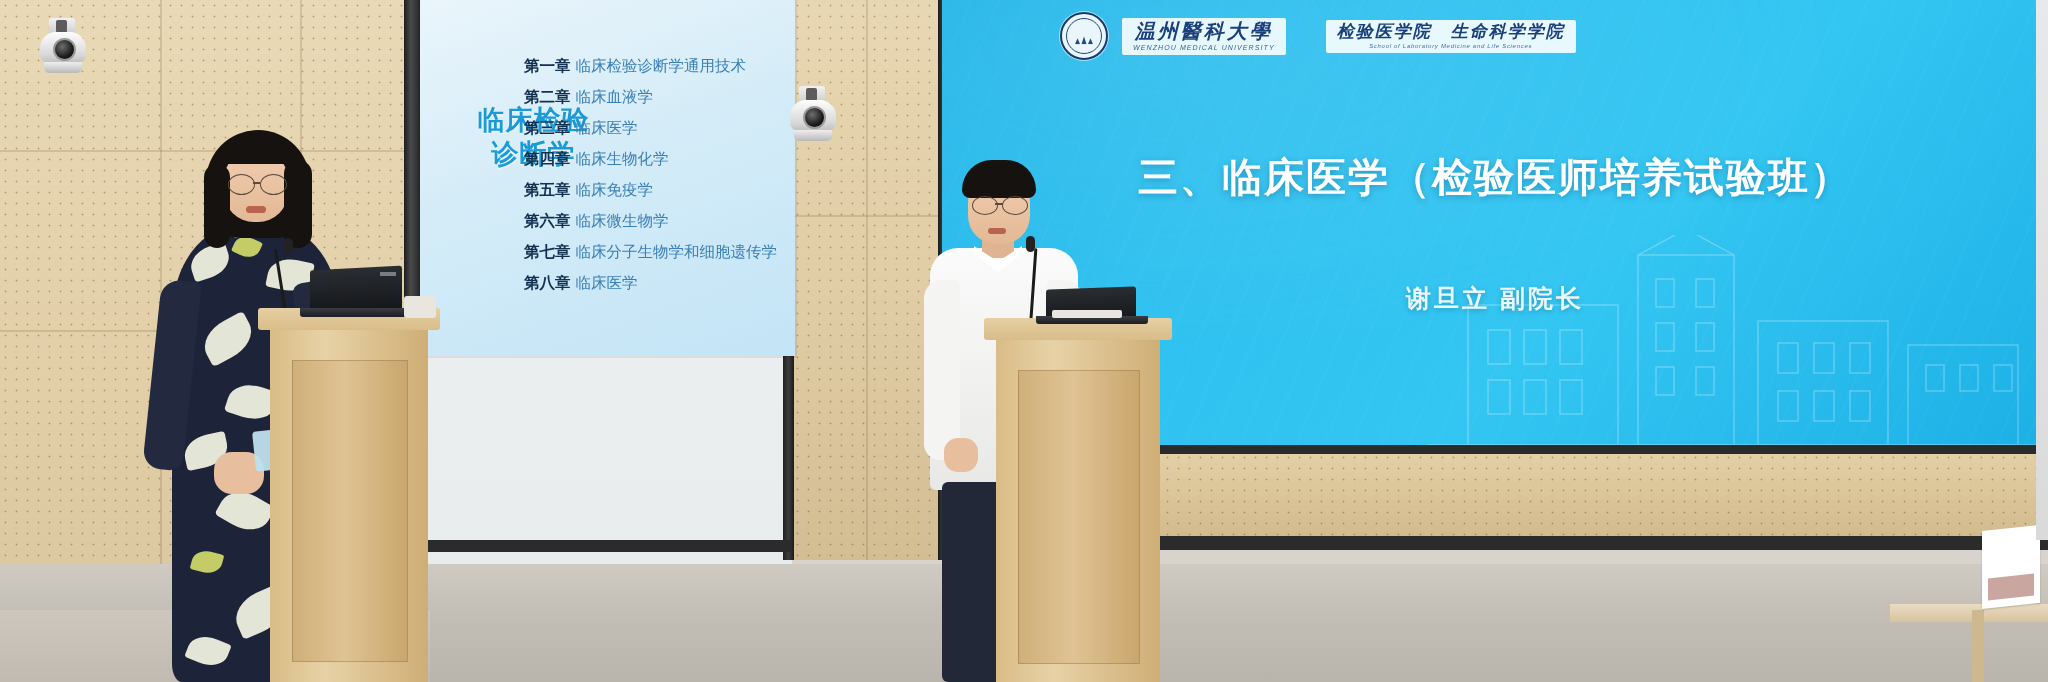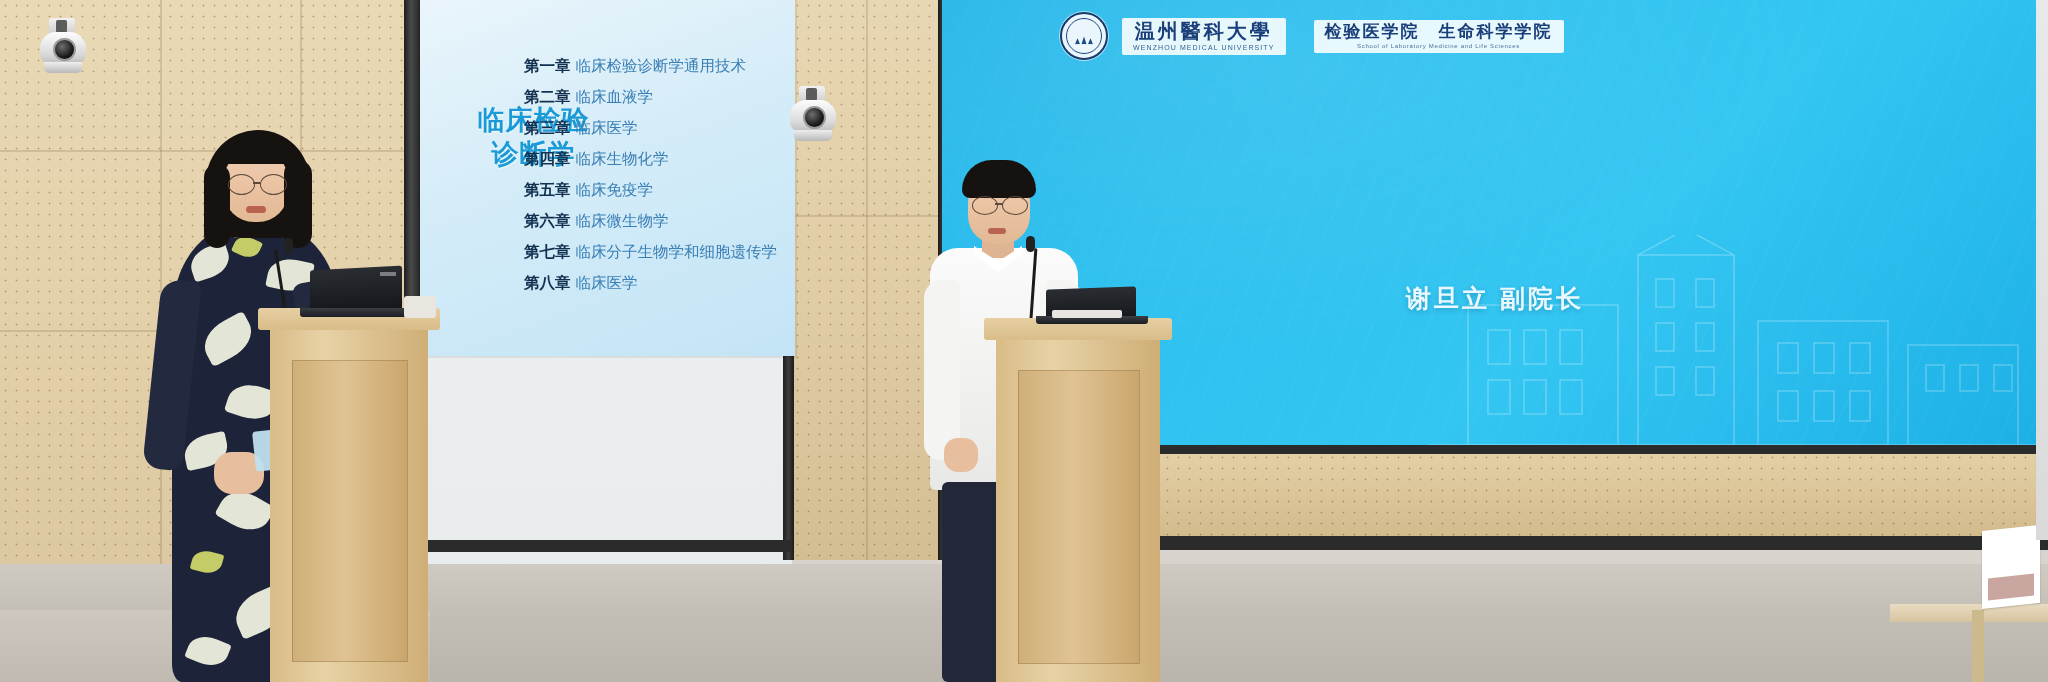--- a/index.html
+++ b/index.html
@@ -42,21 +42,21 @@
   
   .screen-right{position:absolute;left:942px;top:0;width:1106px;height:445px;
     background:linear-gradient(135deg,#1fb4e8 0%,#2ec0ef 30%,#34c6f2 60%,#1cb0e6 100%);
     overflow:hidden;}
   .sr-texture{position:absolute;inset:0;opacity:.22;
     background:
       radial-gradient(ellipse at 20% 10%,rgba(255,255,255,.45),transparent 55%),
       repeating-linear-gradient(112deg,rgba(255,255,255,.10) 0 2px,transparent 2px 26px),
       repeating-linear-gradient(68deg,rgba(255,255,255,.07) 0 1px,transparent 1px 34px);}
   .sr-skyline{position:absolute;right:0;bottom:0;width:620px;height:210px;opacity:.30;}
-  .sr-logos{position:absolute;left:118px;top:12px;display:flex;align-items:center;gap:14px;}
+  .sr-logos{position:absolute;left:118px;top:12px;display:flex;align-items:center;gap:14px;font-style:italic;}
   .logo-seal{width:44px;height:44px;border-radius:50%;
     background:#eaf6fb;border:2.5px solid #153a6b;position:relative;flex:0 0 auto;
     box-shadow:0 0 0 1px rgba(255,255,255,.6);}
   .logo-seal:before{content:"";position:absolute;inset:4px;border-radius:50%;
     border:1.2px solid #1d4a86;}
   .logo-seal:after{content:"";position:absolute;left:50%;top:56%;transform:translate(-50%,-50%);
     width:18px;height:11px;background:#1d4a86;
     clip-path:polygon(0 100%,14% 46%,28% 100%,36% 100%,50% 30%,64% 100%,72% 100%,86% 46%,100% 100%);}
   .logo-plate{background:rgba(255,255,255,.88);padding:3px 11px 4px;border-radius:2px;
     display:flex;flex-direction:column;align-items:center;line-height:1;}
@@ -216,26 +216,27 @@
         <path d="M0 210 L620 210"></path>
       </g>
     </svg>
 
     <div class="sr-logos">
       <div class="logo-seal"></div>
       <div class="logo-plate">
         <span class="logo-cn">温州醫科大學</span>
         <span class="logo-en">WENZHOU MEDICAL UNIVERSITY</span>
       </div>
-      <div class="logo-plate" style="margin-left:14px;">
+      <div class="logo-plate" style="margin-left:26px;">
         <span class="logo-cn2">检验医学院　生命科学学院</span>
         <span class="logo-en2">School of Laboratory Medicine and Life Sciences</span>
       </div>
     </div>
 
+    <div class="sr-title">三、临床医学（检验医师培养试验班）</div>
     <div class="sr-speaker">谢旦立  副院长</div>
   </div>
 
   <div class="cam" style="left:40px;top:18px;">
     <div class="mount"></div>
     <div class="mount-dark"></div>
     <div class="body"></div>
     <div class="lens"></div>
     <div class="base"></div>
   </div>

